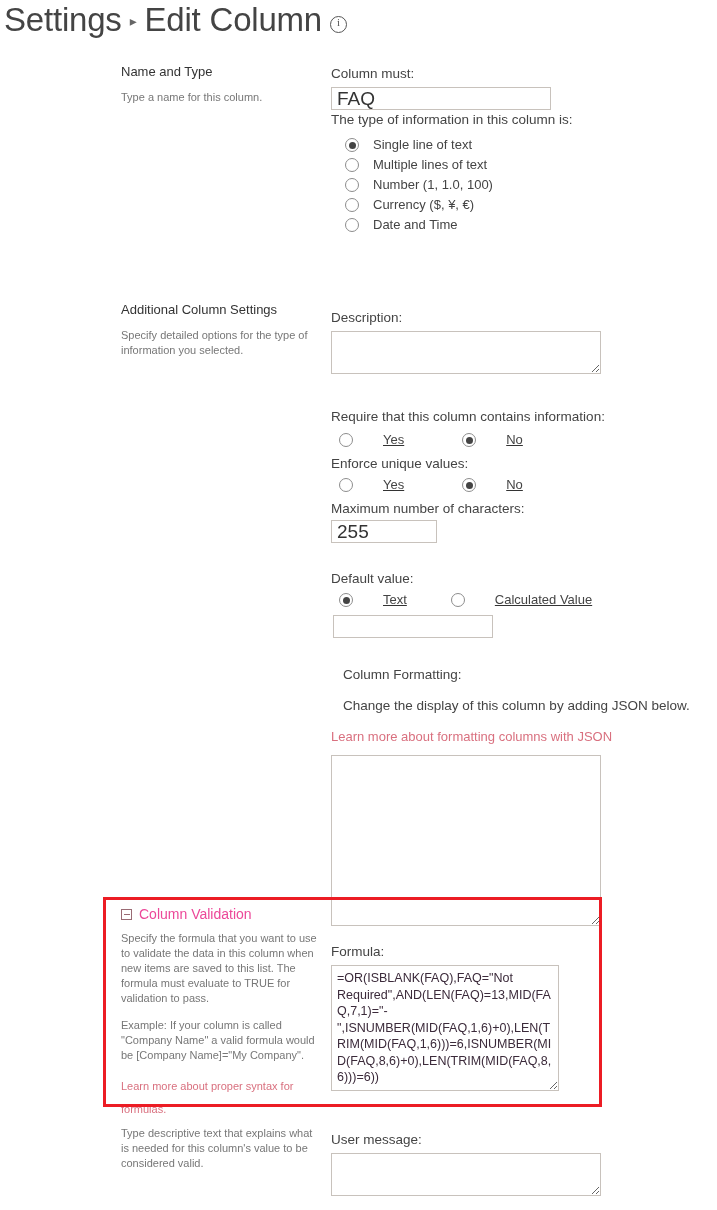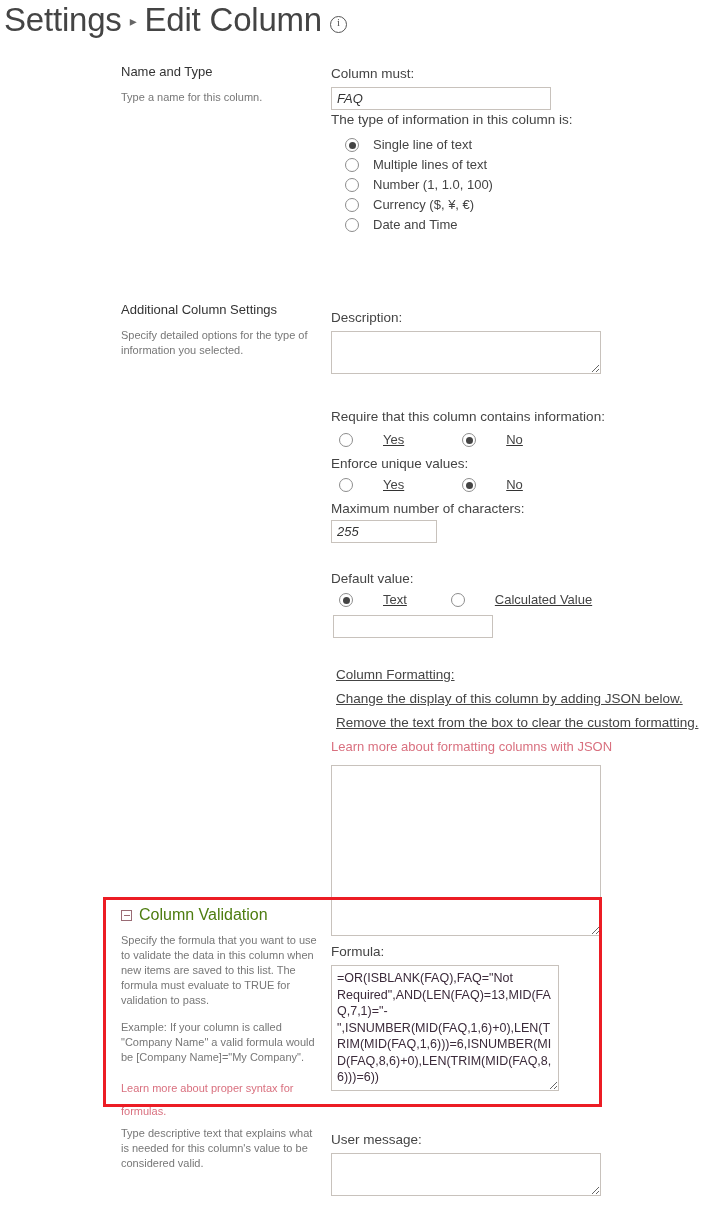--- a/index.html
+++ b/index.html
@@ -89,36 +89,34 @@
     font-size: 13.5px;
     line-height: 19px;
     color: #444444;
     margin: 0 0 4px 0;
   }
   .field-label.tight { margin-bottom: 2px; }
   .plain-line {
     font-size: 13.5px;
     line-height: 19px;
     color: #444444;
-    margin: 5px;
-    text-decoration: underline;
+    margin: 12px;
   }
 
   
   input.text-box {
     font-family: "Liberation Sans", sans-serif;
-    font-size: 13px;
+    font-size: 19px;
     color: #333;
     border: 1px solid #c8c2bc;
     background: #fff;
     height: 21px;
     padding: 0 5px;
     box-sizing: content-box;
     outline: none;
-    font-style: italic;
   }
   textarea.text-area {
     font-family: "Liberation Sans", sans-serif;
     font-size: 13px;
     color: #333;
     border: 1px solid #c8c2bc;
     background: #fff;
     padding: 4px 5px;
     box-sizing: border-box;
     outline: none;
@@ -214,22 +212,22 @@
   .collapse-icon::after {
     content: "";
     position: absolute;
     left: 1.5px;
     right: 1.5px;
     top: 4px;
     height: 1px;
     background: #9a6b74;
   }
   .validation-title {
-    font-size: 16px;
-    color: #4d7c0f;
+    font-size: 14px;
+    color: #ec4899;
     cursor: pointer;
   }
 </style>
 </head>
 <body>
 
 <div class="page-header">
   <span>Settings</span>
   <span class="crumb-sep">▸</span>
   <span>Edit Column</span>
@@ -306,21 +304,20 @@
       <span class="radio checked"></span>
       <span class="radio-label">Text</span>
       <span class="radio-gap" style="width:12px;"></span>
       <span class="radio"></span>
       <span class="radio-label">Calculated Value</span>
     </div>
     <input class="text-box" style="width: 148px; margin-top: 5px; margin-left: 2px;" value="">
 
     <p class="plain-line" style="margin-top:27px;">Column Formatting:</p>
     <p class="plain-line">Change the display of this column by adding JSON below.</p>
-    <p class="plain-line">Remove the text from the box to clear the custom formatting.</p>
     <a class="link">Learn more about formatting columns with JSON</a>
     <div style="height:6px;"></div>
     <textarea class="text-area" style="width: 270px; height: 171px; margin-top: 4px;"></textarea>
   </div>
 </div>
 
 <div class="row" style="top:906px;">
   <div class="col-left">
     <div class="validation-header">
       <span class="collapse-icon"></span>

